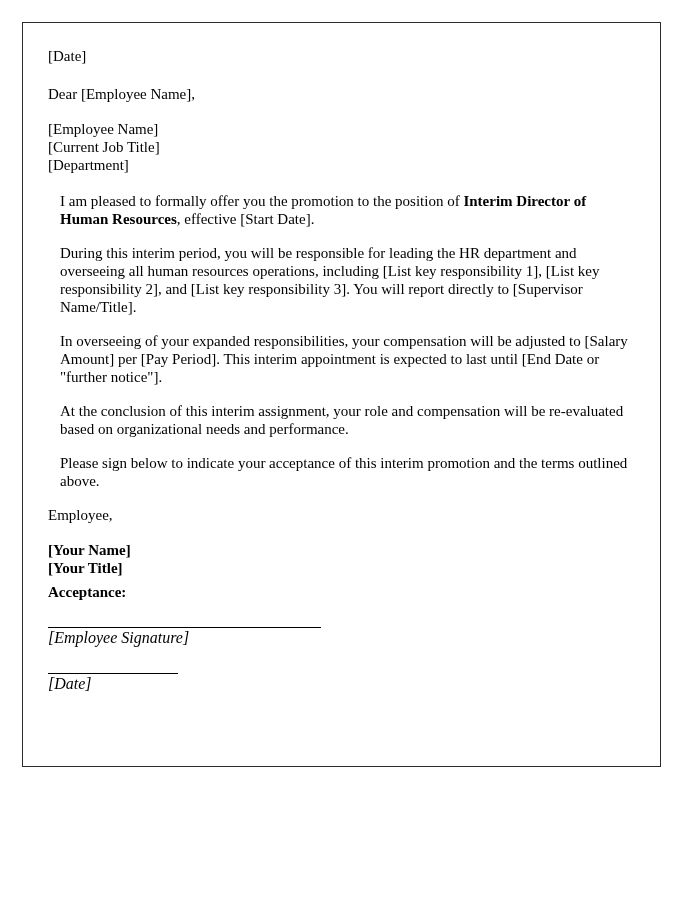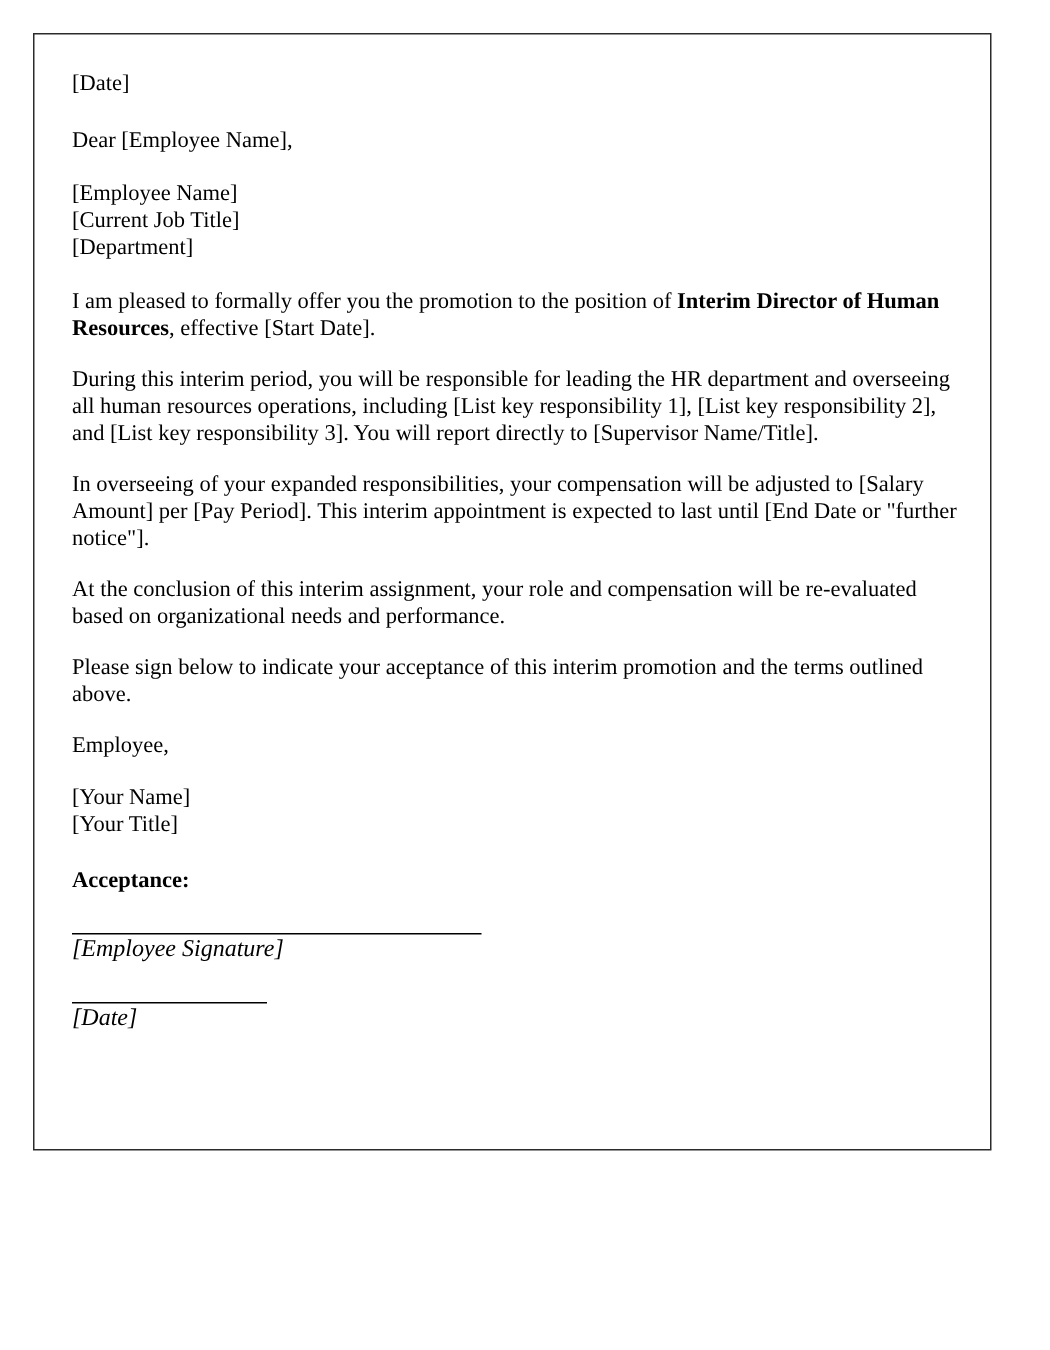--- a/index.html
+++ b/index.html
@@ -29,30 +29,30 @@
     left: 25px;
     top: 24px;
     width: 590px;
   }
   .blk {
     font-size: 15px;
     line-height: 18px;
     text-align: left;
   }
   .para {
-    margin: 0 0 16px 0;
+    margin: 0 0 16px 12px;
   }
   .para:last-child {
     margin-bottom: 0;
   }
   .gap-date      { margin-bottom: 20px; }
   .gap-addr      { margin-bottom: 18px; }
   .gap-salut     { margin-bottom: 17px; }
   .gap-sincerely { margin-bottom: 17px; }
-  .gap-names     { margin-bottom: 19px; }
+  .gap-names     { margin-bottom: 6px; font-weight: bold; }
   .gap-accept    { margin-bottom: 26px; }
   .gap-signame   { margin-bottom: 26px; }
   b, .bold { font-weight: bold; }
   .rule {
     border-top: 1px solid #000000;
     height: 0;
     margin: 0 0 1px 0;
   }
   .rule-sig  { width: 273px; }
   .rule-date { width: 130px; }

